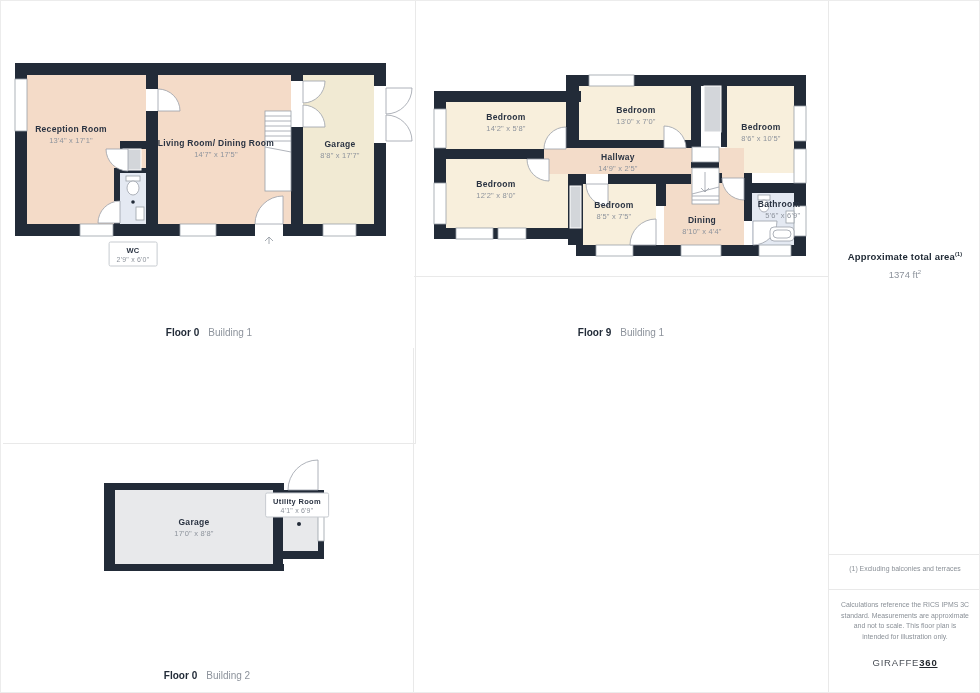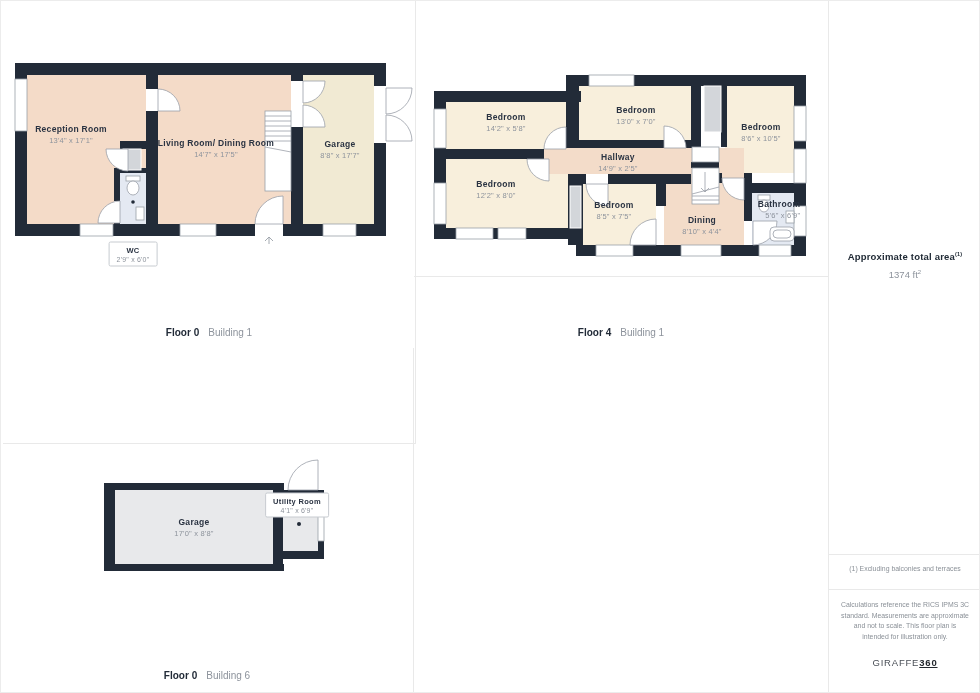--- a/index.html
+++ b/index.html
@@ -226,21 +226,21 @@
     </div>
     <div class="room-label" style="left:288px;top:224px;">
       <div class="room-name">Dining</div>
       <div class="room-dims">8'10" x 4'4"</div>
     </div>
     <div class="room-label" style="left:365px;top:208px;text-align:right;">
       <div class="room-name">Bathroom</div>
       <div class="room-dims">5'6" x 6'9"</div>
     </div>
     <div class="floor-label" style="top:326px;">
-      <span class="floor-name">Floor 4</span><span class="building-name">Building 1</span>
+      <span class="floor-name">Floor 9</span><span class="building-name">Building 1</span>
     </div>
   </div>
 
   <div class="panel p-bot-left">
     <svg class="plan" width="413" height="346" viewBox="0 0 413 346">
       <g>
         <rect x="114" y="142" width="158" height="74" fill="#e8e9eb"></rect>
         <rect x="282" y="150" width="36" height="53" fill="#e8e9eb"></rect>
       </g>
       <g fill="#222b38">
@@ -259,21 +259,21 @@
 
     <div class="room-label" style="left:193px;top:179px;">
       <div class="room-name">Garage</div>
       <div class="room-dims">17'0" x 8'8"</div>
     </div>
     <div class="room-label boxed" style="left:296px;top:157px;">
       <div class="room-name">Utility Room</div>
       <div class="room-dims">4'1" x 6'9"</div>
     </div>
     <div class="floor-label" style="top:322px;">
-      <span class="floor-name">Floor 0</span><span class="building-name">Building 6</span>
+      <span class="floor-name">Floor 0</span><span class="building-name">Building 2</span>
     </div>
   </div>
 
   <div class="panel p-bot-mid"></div>
 
   <div class="panel sidebar">
     <div class="area-block">
       <div class="area-title"><span>Approximate total area</span><sup>(1)</sup></div>
       <div class="area-value"><span>1374 ft</span><sup>2</sup></div>
     </div>

